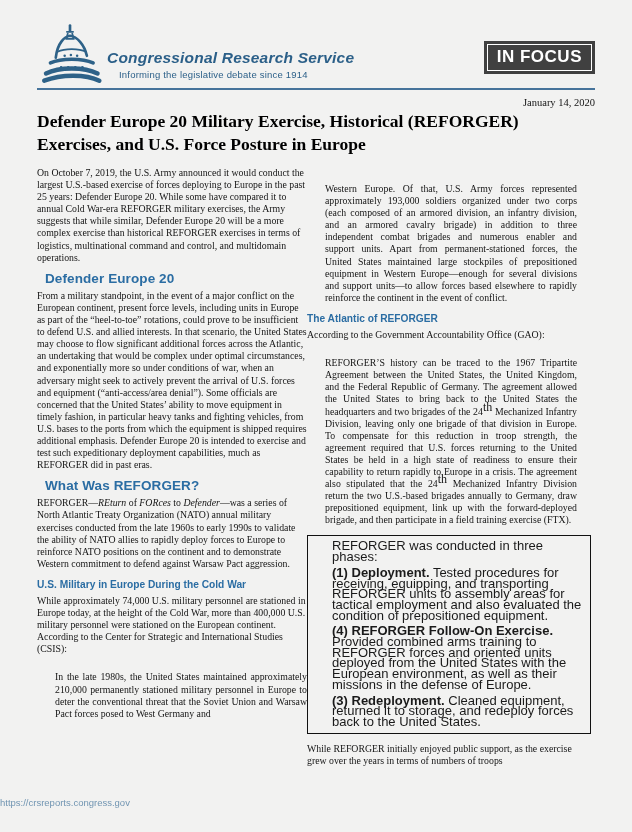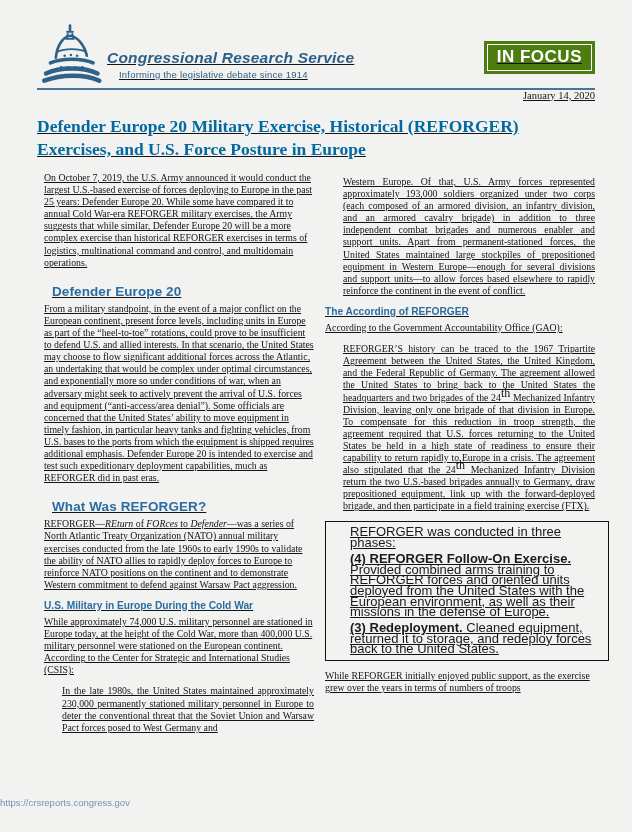--- a/index.html
+++ b/index.html
@@ -5,68 +5,67 @@
   * { margin: 0; padding: 0; box-sizing: border-box; }
   html, body { background: #e8e8e8; }
   .page {
     position: relative;
     width: 632px; height: 832px;
     background: #f2f2f1;
     font-family: "Liberation Serif", serif;
     color: #141414;
     overflow: hidden;
     margin: 0 auto;
-    text-decoration: underline;
   }
   .content { padding: 22px 37px 0 37px; }
 
   
   .hdr { display: flex; align-items: flex-end; }
   .logo { width: 66px; height: 64px; flex: 0 0 auto; }
   .brand-block { margin-left: 4px; padding-bottom: 6px; }
   .brand-name {
     font-family: "Liberation Sans", sans-serif;
     font-weight: bold; font-style: italic;
     font-size: 15.5px; color: #2b5f88; letter-spacing: .2px;
   }
   .brand-tagline {
     font-family: "Liberation Sans", sans-serif;
     font-size: 9.5px; color: #2b5f88; margin-top: 2px; letter-spacing: .2px; padding-left: 12px;
   }
   .hdr-spacer { flex: 1; }
   .badge {
-    background: #4d7c0f; padding: 3px; margin-bottom: 12px;
+    background: #404040; padding: 3px; margin-bottom: 12px;
     flex: 0 0 auto;
   }
   .badge-inner {
     border: 1.5px solid #ffffff;
     padding: 2px 9px 3px 9px;
     color: #ffffff; font-family: "Liberation Sans", sans-serif;
     font-weight: bold; font-size: 17px; letter-spacing: .5px;
     white-space: nowrap;
   }
   .hdr-rule { border: 0; border-top: 2px solid #47749b; margin-top: 2px; }
 
-  .date-line { text-align: right; font-size: 10.5px; }
+  .date-line { text-align: right; font-size: 10.5px; margin-top: 7px; }
 
   h1.doc-title {
     font-size: 17.5px; line-height: 23px; font-weight: bold;
-    margin: 14px 0 11px 0; color: #0369a1;
+    margin: 2px 0 11px 0; color: #000000;
   }
 
   
-  .cols { display: flex; gap: 11px; justify-content: flex-end; }
+  .cols { display: flex; gap: 0; }
   .col { width: 270px; font-size: 9.8px; line-height: 12.1px; }
   .col p { margin: 0 0 9px 0; }
   .col blockquote {
-    margin: 4px 0 9px 18px; text-align: justify;
+    margin: 16px 0 9px 18px; text-align: justify;
   }
   h2.sec {
     font-family: "Liberation Sans", sans-serif; font-weight: bold;
-    font-size: 13.5px; color: #2b6da3; margin: 17px 0 5px 0; letter-spacing: .1px; padding-left: 8px;
+    font-size: 13.5px; color: #2b6da3; margin: 9px 0 5px 0; letter-spacing: .1px; padding-left: 8px;
   }
   h3.subsec {
     font-family: "Liberation Sans", sans-serif; font-weight: bold;
     font-size: 10.2px; color: #2b6da3; margin: 2px 0 4px 0;
   }
   sup { font-size: 12px; line-height: 0; }
 
   
   .phases-box {
     border: 1.5px solid #111;
@@ -136,33 +135,34 @@
 
         <h2 class="sec">Defender Europe 20</h2>
         <p>From a military standpoint, in the event of a major conflict on the European continent, present force levels, including units in Europe as part of the “heel-to-toe” rotations, could prove to be insufficient to defend U.S. and allied interests. In that scenario, the United States may choose to flow significant additional forces across the Atlantic, an undertaking that would be complex under optimal circumstances, and exponentially more so under conditions of war, when an adversary might seek to actively prevent the arrival of U.S. forces and equipment (“anti-access/area denial”). Some officials are concerned that the United States’ ability to move equipment in timely fashion, in particular heavy tanks and fighting vehicles, from U.S. bases to the ports from which the equipment is shipped requires additional emphasis. Defender  Europe 20 is intended to exercise and test such expeditionary deployment capabilities, much as REFORGER did in past eras.</p>
 
         <h2 class="sec">What Was REFORGER?</h2>
         <p>REFORGER—<i>REturn</i> of <i>FORces</i> to <i>Defender</i>—was a series of North Atlantic Treaty Organization (NATO) annual military exercises conducted from the late 1960s to early 1990s to validate the ability of NATO allies to rapidly deploy forces to Europe to reinforce NATO positions on the continent and to demonstrate Western commitment to defend against Warsaw Pact aggression.</p>
 
         <h3 class="subsec">U.S. Military in Europe During the Cold War</h3>
         <p>While approximately 74,000 U.S. military personnel are stationed in Europe today, at the height of the Cold War, more than 400,000 U.S. military personnel were stationed on the European continent. According to the Center for Strategic and International Studies (CSIS):</p>
 
-        <blockquote>In the late 1980s, the United States maintained approximately 230,000 permanently stationed military personnel in Europe to deter the conventional threat that the Soviet Union and Warsaw Pact forces posed to West Germany and</blockquote>
+        <blockquote>In the late 1980s, the United States maintained approximately 210,000 permanently stationed military personnel in Europe to deter the conventional threat that the Soviet Union and Warsaw Pact forces posed to West Germany and</blockquote>
       </div>
 
       <div class="col">
         <blockquote>Western Europe. Of that, U.S. Army forces represented approximately 193,000 soldiers organized under two corps (each composed of an armored division, an infantry division, and an armored cavalry brigade) in addition to three independent combat brigades and numerous enabler and support units. Apart from permanent-stationed forces, the United States maintained large stockpiles of prepositioned equipment in Western Europe—enough for several divisions and support units—to allow forces based elsewhere to rapidly reinforce the continent in the event of conflict.</blockquote>
 
-        <h3 class="subsec">The According of REFORGER</h3>
+        <h3 class="subsec">The Atlantic of REFORGER</h3>
         <p>According to the Government Accountability Office (GAO):</p>
 
         <blockquote>REFORGER’S history can be traced to the 1967 Tripartite Agreement between the United States, the United Kingdom, and the Federal Republic of Germany. The agreement allowed the United States to bring back to the United States the headquarters and two brigades of the 24<sup>th</sup> Mechanized Infantry Division, leaving only one brigade of that division in Europe. To compensate for this reduction in troop strength, the agreement required that U.S. forces returning to the United States be held in a high state of readiness to ensure their capability to return rapidly to Europe in a crisis. The agreement also stipulated that the 24<sup>th</sup> Mechanized Infantry Division return the two U.S.-based brigades annually to Germany, draw prepositioned equipment, link up with the forward-deployed brigade, and then participate in a field training exercise (FTX).</blockquote>
 
         <div class="phases-box">
           <p>REFORGER was conducted in three phases:</p>
+          <p><span class="phase-label">(1) Deployment.</span><span> Tested procedures for receiving, equipping, and transporting REFORGER units to assembly areas for tactical employment and also evaluated the condition of prepositioned equipment.</span></p>
           <p><span class="phase-label">(4) REFORGER Follow-On Exercise.</span><span> Provided combined arms training to REFORGER forces and oriented units deployed from the United States with the European environment, as well as their missions in the defense of Europe.</span></p>
           <p style="margin-bottom:1px"><span class="phase-label">(3) Redeployment.</span><span> Cleaned equipment, returned it to storage, and redeploy forces back to the United States.</span></p>
         </div>
 
         <p>While REFORGER initially enjoyed public support, as the exercise grew over the years in terms of numbers of troops</p>
       </div>
 
     </div>
   </div>
 

